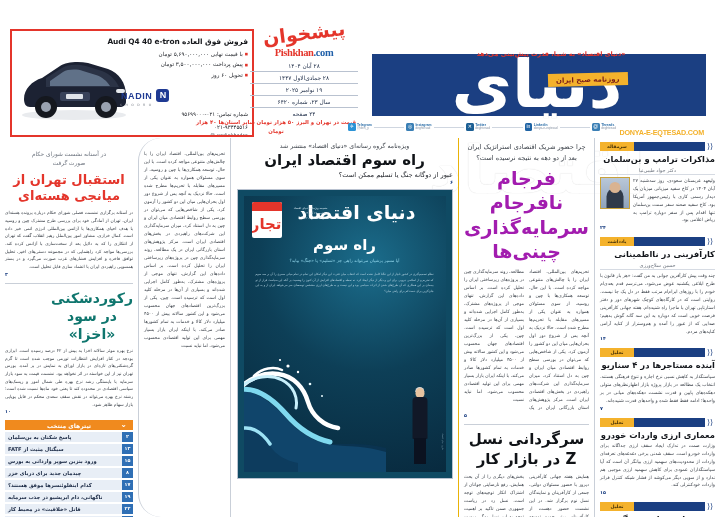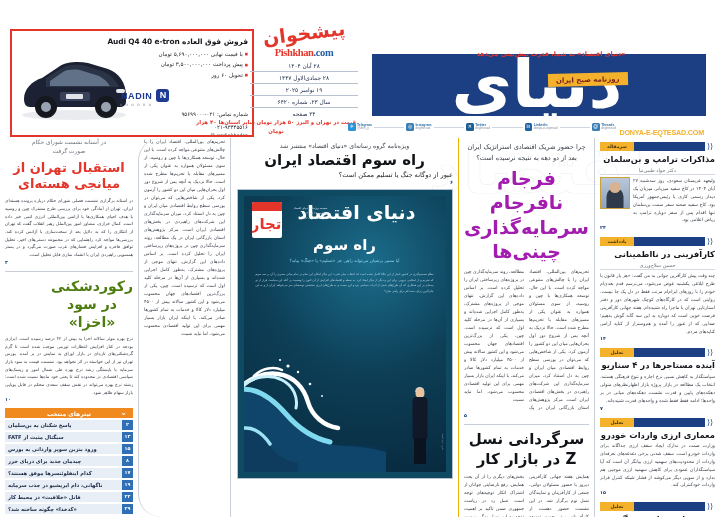--- a/index.html
+++ b/index.html
@@ -128,21 +128,21 @@
   
   .body-grid {
     position:absolute; left:0; top:138px; width:720px; height:379px;
     display:flex; direction:rtl;
   }
   .col { height:379px; padding:4px 5px 0 5px; }
   .col-right { width:126px; border-left:1px solid #c9cfd8; }
   .col-mid-right { width:136px; border-left:1px solid #eab308; }
   .col-center { width:228px; border-left:1px solid #c9cfd8; }
   .col-left { width:230px; display:flex; }
-  .subcol { flex:1; padding:0 5px 0 5px;border-radius:23px; }
+  .subcol { flex:1; padding:12px 5px 0 5px;border-radius:23px; }
   .subcol.b { border-left:1px solid #c9cfd8; }
 
   
   .brief { margin-bottom:7px; }
   .brief-bar {
     display:flex; align-items:stretch; height:9px; margin-bottom:3px;
   }
   .bar-blue { flex:1; background:#1b3f82; }
   .bar-tag {
     background:#f4b22c; color:#4a3508; font-size:4.6px; font-weight:bold;
@@ -274,21 +274,21 @@
 
   
   .lc-kicker {
     font-size:5.8px; color:#6d747f; text-align:center; line-height:1.6;
     margin-bottom:3px;
   }
   .lc-head {
     font-size:13px; font-weight:bold; color:#e4352b; text-align:center;
     line-height:1.3; margin-bottom:4px;
   }
-  .lc-head.dark { color:#4d7c0f; font-size:14px;margin-left:46px; }
+  .lc-head.dark { color:#0f766e; font-size:14px;margin-left:46px; }
   .lc-body {
     font-size:4.4px; color:#3b4149; line-height:1.74; text-align:justify;
   }
 
   
   .sel-head {
     background:#f08a1e; color:#fff; font-size:6px; font-weight:bold;
     text-align:center; padding:1.5px 0; position:relative; margin-top:6px;
   }
   .sel-head .chev {

